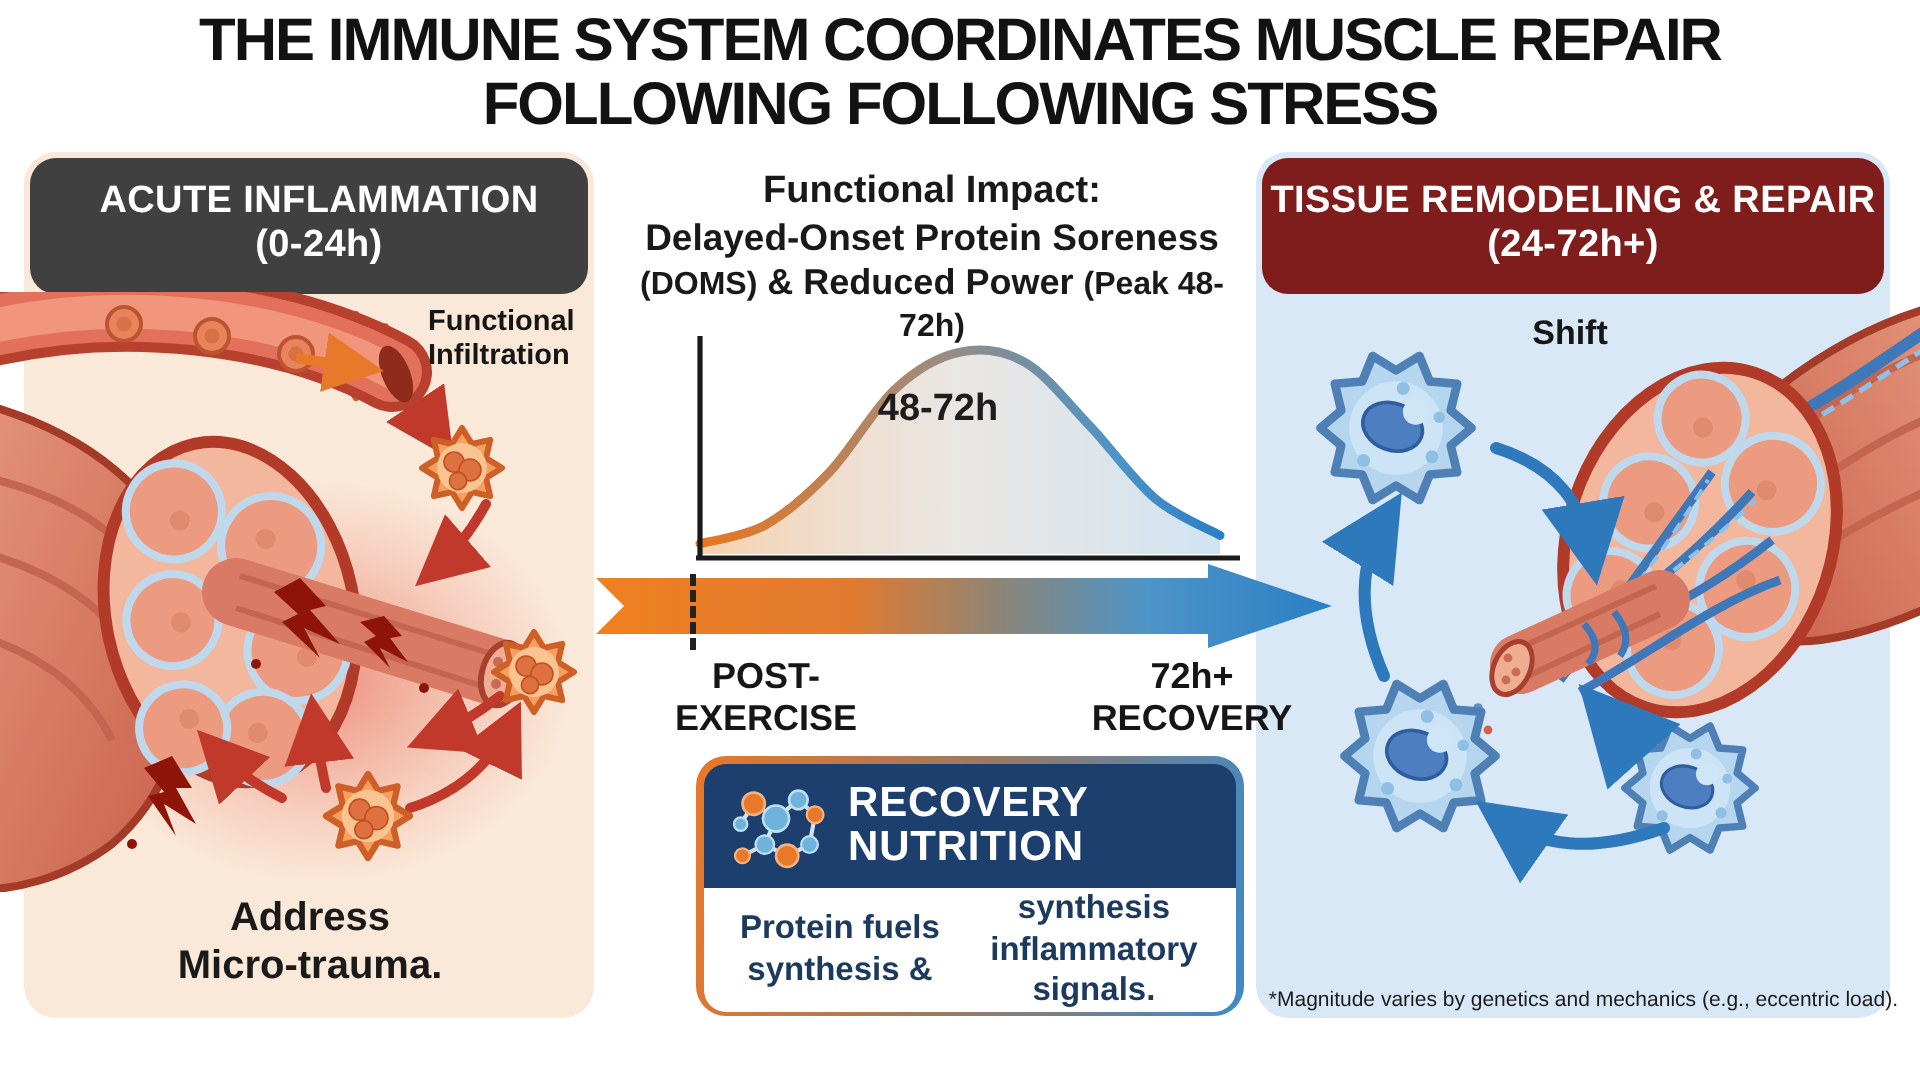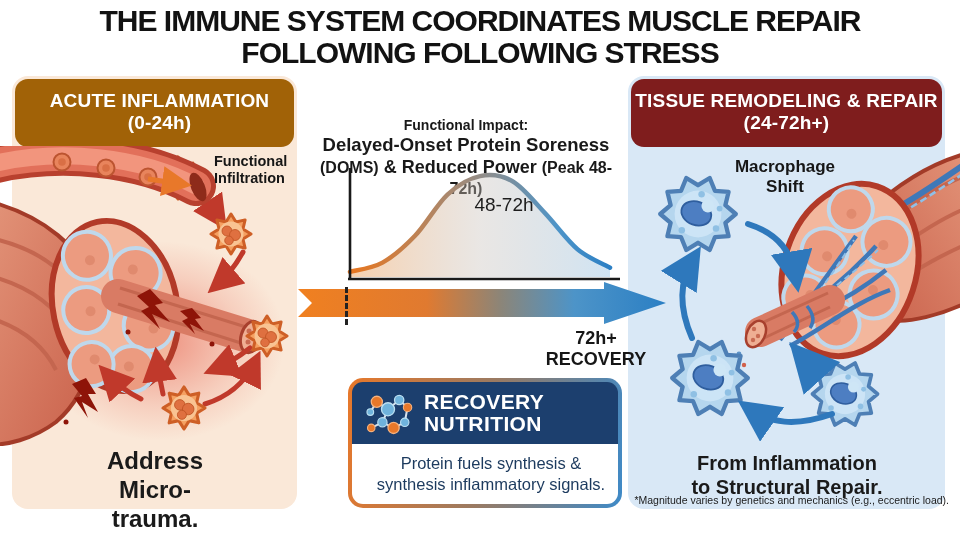--- a/index.html
+++ b/index.html
@@ -9,62 +9,62 @@
   
   .title{position:absolute;top:5px;left:0;right:0;text-align:center;
          font-size:30px;font-weight:800;letter-spacing:-1px;line-height:1.05;color:#121212;}
 
   
   .panel{position:absolute;top:76px;height:433px;border-radius:16px;}
   .panel.left{left:12px;width:285px;background:#FAE8D8;}
   .panel.right{left:628px;width:317px;background:#D9E8F6;}
   .panel-header{margin:3px 3px 0 3px;border-radius:13px;color:#fff;text-align:center;
                 font-weight:800;font-size:19px;line-height:1.18;padding:11px 2px 12px 2px;letter-spacing:.2px;}
-  .panel-header.orange{background:#a16207;padding-left:12px;}
+  .panel-header.orange{background:#404040;padding-left:12px;}
   .panel-header.blue{background:#7f1d1d;}
 
   .annotation-left{position:absolute;left:214px;top:153px;width:100px;z-index:7;
                    font-size:14.5px;font-weight:700;line-height:1.2;color:#161616;}
   .annotation-right{position:absolute;left:705px;top:157px;width:160px;z-index:7;text-align:center;
                     font-size:17px;font-weight:800;line-height:1.2;color:#161616;}
   .caption-left{position:absolute;left:80px;top:447px;width:150px;z-index:7;text-align:center;
-                font-size:24px;font-weight:800;line-height:1.2;color:#1a1a1a;}
+                font-size:20px;font-weight:800;line-height:1.2;color:#1a1a1a;}
   .caption-right{position:absolute;left:678px;top:451px;width:218px;z-index:7;text-align:center;
                  font-size:20px;font-weight:800;line-height:1.2;color:#1a1a1a;}
 
   
   .center-heading{position:absolute;left:310px;top:85px;width:312px;text-align:center;z-index:3;color:#191919;}
-  .ch1{font-size:14px;font-weight:800;margin-top:32px;}
+  .ch1{font-size:19px;font-weight:800;}
   .ch2{font-size:18.5px;font-weight:700;margin-top:1px;}
   .ch3{font-size:18px;font-weight:700;margin-top:1px;}
   .ch3 .small{font-size:16px;font-weight:600;}
 
   .chart{position:absolute;left:338px;top:158px;width:285px;height:128px;z-index:3;}
-  .peak-label{position:absolute;left:449px;top:194px;width:110px;text-align:center;z-index:4;
-              font-size:19px;font-weight:400;color:#1d1d1d;}
+  .peak-label{position:absolute;left:414px;top:194px;width:110px;text-align:center;z-index:4;
+              font-size:19px;font-weight:700;color:#1d1d1d;}
 
   .arrow-svg{position:absolute;left:296px;top:282px;width:372px;height:42px;z-index:5;}
   .dash-line{position:absolute;left:345px;top:287px;height:38px;width:0;border-left:3px dashed #222;z-index:6;}
 
   .tl-start{position:absolute;left:330px;top:328px;width:106px;text-align:center;z-index:6;
             font-size:18px;font-weight:800;line-height:1.15;color:#161616;}
   .tl-end{position:absolute;left:540px;top:328px;width:112px;text-align:center;z-index:6;
           font-size:18px;font-weight:800;line-height:1.15;color:#161616;}
 
   
   .nutrition{position:absolute;left:348px;top:378px;width:274px;height:130px;z-index:6;box-sizing:border-box;
              padding:4px;border-radius:15px;
              background:linear-gradient(100deg,#E8782A 0%,#9A7A62 50%,#3E8AC8 100%);
              display:flex;flex-direction:column;}
   .nut-head{background:#1C3F6E;border-radius:11px 11px 0 0;flex:0 0 62px;
             display:flex;align-items:center;gap:9px;padding-left:9px;}
   .nut-title{color:#fff;font-size:21px;font-weight:800;line-height:1.04;letter-spacing:.4px;}
-  .nut-body{background:#fff;border-radius:0 0 11px 11px;flex:1;display:flex;flex-direction:column;
+  .nut-body{background:#fff;border-radius:0 0 11px 11px;flex:1;display:flex;flex-direction:row;
             align-items:center;justify-content:center;text-align:center;
-            color:#1C3A5E;font-size:16.5px;font-weight:400;line-height:1.25;padding-left:12px;}
+            color:#1C3A5E;font-size:16.5px;font-weight:700;line-height:1.25;padding-left:12px;}
 
   .footnote{position:absolute;right:11px;top:494px;z-index:3;font-size:10.5px;font-weight:400;color:#1a1a1a;}
 
   
   .art-left{position:absolute;left:0;top:146px;width:300px;height:300px;z-index:4;pointer-events:none;}
   .art-right{position:absolute;left:640px;top:150px;width:320px;height:300px;z-index:4;pointer-events:none;}
   .hidden-defs{position:absolute;width:0;height:0;overflow:hidden;}
 </style>
 </head>
 <body>
@@ -283,30 +283,25 @@
       <path d="M 192 264 C 155 277, 130 273, 110 259" marker-end="url(#mblue)"></path>
       <path d="M 52 188 C 38 156, 40 130, 53 109" marker-end="url(#mblue)"></path>
     </g>
   </svg>
 
   <div class="annotation-left">
     <div>Functional</div>
     <div>Infiltration</div>
   </div>
   <div class="annotation-right">
-    <div>Macrophage</div>
     <div>Shift</div>
   </div>
   <div class="caption-left">
     <div>Address</div>
     <div>Micro-trauma.</div>
-  </div>
-  <div class="caption-right">
-    <div>From Inflammation</div>
-    <div>to Structural Repair.</div>
   </div>
 
   <div class="center-heading">
     <div class="ch1">Functional Impact:</div>
     <div class="ch2">Delayed-Onset Protein Soreness</div>
     <div class="ch3">
       <span class="small">(DOMS)</span>
       <span>&amp; Reduced Power</span>
       <span class="small">(Peak 48-72h)</span>
     </div>
@@ -340,20 +335,24 @@
           <stop offset="0.35" stop-color="#E07A30"></stop>
         <stop offset="0.55" stop-color="#8C8578"></stop>
           <stop offset="0.75" stop-color="#4D94C8"></stop>
         <stop offset="1" stop-color="#2B7FC4"></stop>
       </linearGradient>
     </defs>
     <polygon points="2,7 308,7 308,0 370,21 308,42 308,35 2,35 16,21" fill="url(#arrowGrad)"></polygon>
   </svg>
   <div class="dash-line"></div>
 
+  <div class="tl-start">
+    <div>POST-</div>
+    <div>EXERCISE</div>
+  </div>
   <div class="tl-end">
     <div>72h+</div>
     <div>RECOVERY</div>
   </div>
 
   <div class="nutrition">
     <div class="nut-head">
       <svg width="54" height="54" viewBox="0 0 58 58">
         <g stroke="#D8E2EC" stroke-width="2.2" fill="none">
           <path d="M17,17 L29,25 M29,25 L41,15 M41,15 L50,23 M29,25 L23,39 M23,39 L35,45 M35,45 L47,39 M47,39 L50,23 M23,39 L11,45 M17,17 L10,28"></path>

